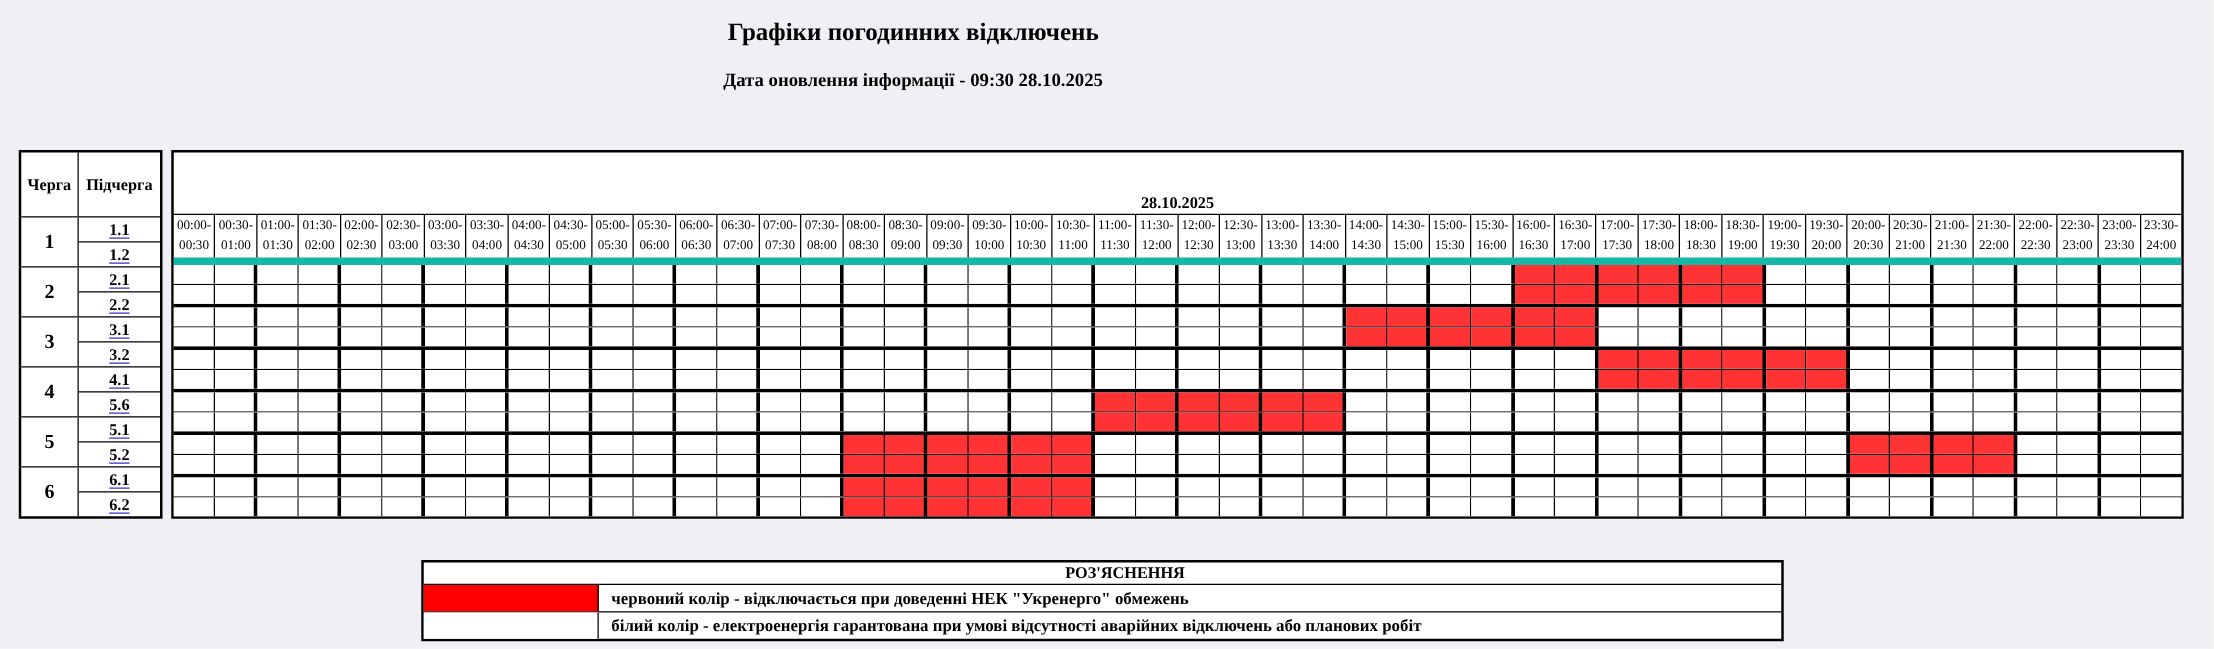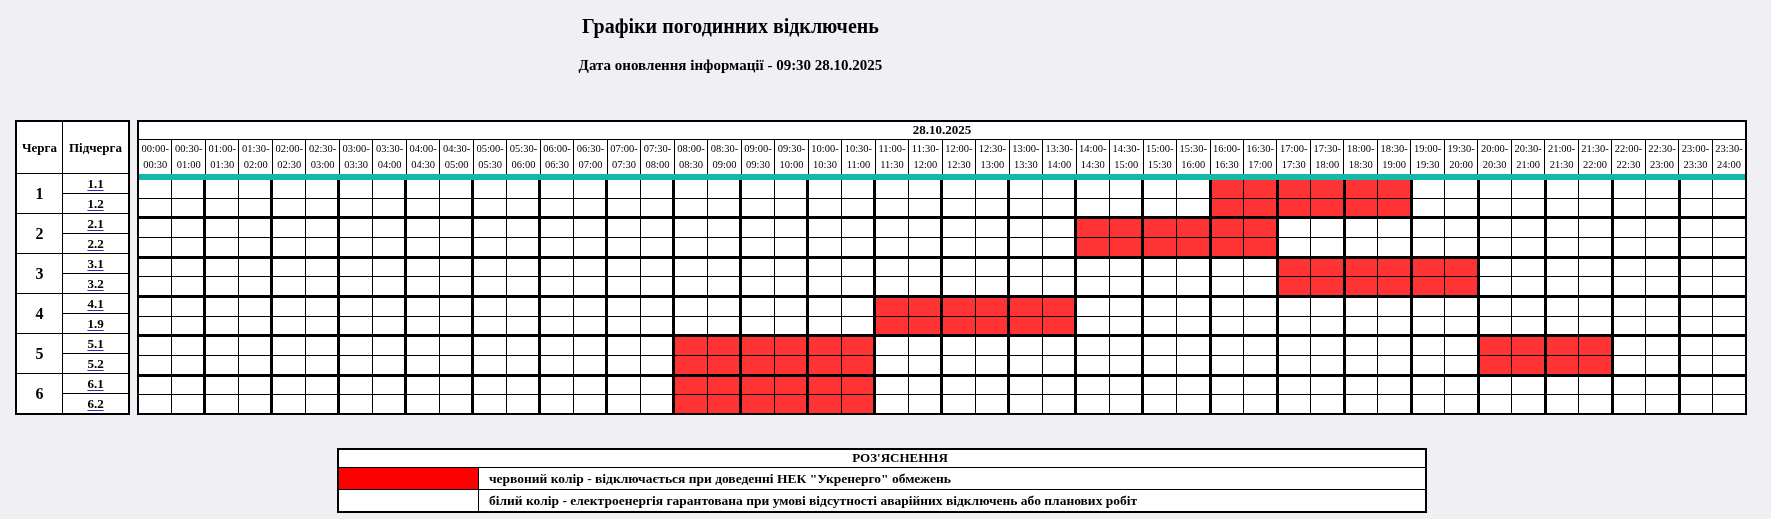--- a/index.html
+++ b/index.html
@@ -43,21 +43,21 @@
     text-decoration:underline;text-decoration-color:var(--link-underline,#3333cc);
     text-underline-offset:2px;cursor:pointer;}
 
   
   .grid{
     position:absolute;left:137px;top:120px;width:1610px;height:295px;
     border:2px solid #000;background:#fff;
     box-sizing:border-box;display:flex;flex-direction:column;
   }
   .date-row{flex:none;height:17px;line-height:16px;border-bottom:1px solid #000;box-sizing:content-box;
-    text-align:center;font-weight:bold;font-size:13px;}
+    text-align:center;font-weight:bold;font-size:13px;margin-top:32px;}
   .time-header{flex:none;height:34px;display:flex;border-bottom:6px solid #14b8a6;}
   .th-cell{flex:1 1 0;box-sizing:border-box;border-right:1px solid #000;
     text-align:center;font-size:10.5px;line-height:16px;padding-top:1px;
     white-space:nowrap;overflow:visible;}
   .th-cell:last-child{border-right:none;}
   .th-line{display:block;}
   .grid-body{flex:1;display:flex;flex-direction:column;min-height:0;}
   .g-group{flex:1 1 0;display:flex;flex-direction:column;border-bottom:3px solid #000;box-sizing:border-box;min-height:0;}
   .g-group:last-child{border-bottom:none;}
   .g-row{flex:1 1 0;display:flex;border-bottom:1px solid #000;box-sizing:border-box;min-height:0;}
@@ -128,21 +128,21 @@
             </div>
           </div>
         </div>
         <div class="lt-group">
           <div class="lt-num">4</div>
           <div class="lt-subs">
             <div class="lt-sub">
               <a class="sub-link" href="#">4.1</a>
             </div>
             <div class="lt-sub">
-              <a class="sub-link" href="#">1.9</a>
+              <a class="sub-link" href="#">5.6</a>
             </div>
           </div>
         </div>
         <div class="lt-group">
           <div class="lt-num">5</div>
           <div class="lt-subs">
             <div class="lt-sub">
               <a class="sub-link" href="#">5.1</a>
             </div>
             <div class="lt-sub">

